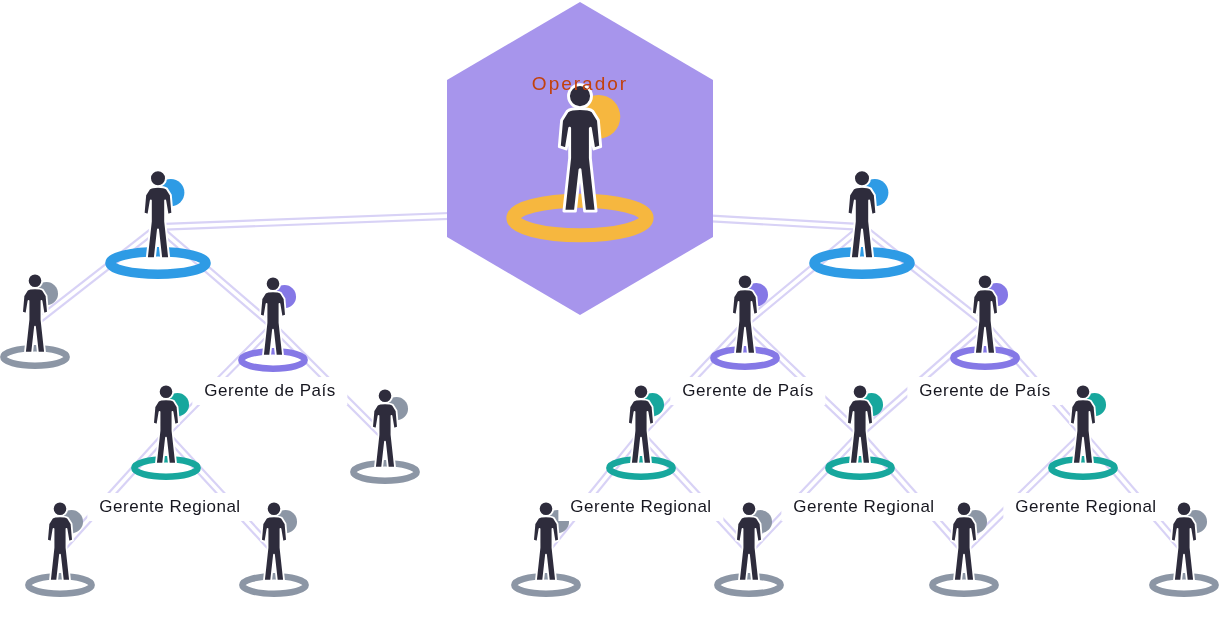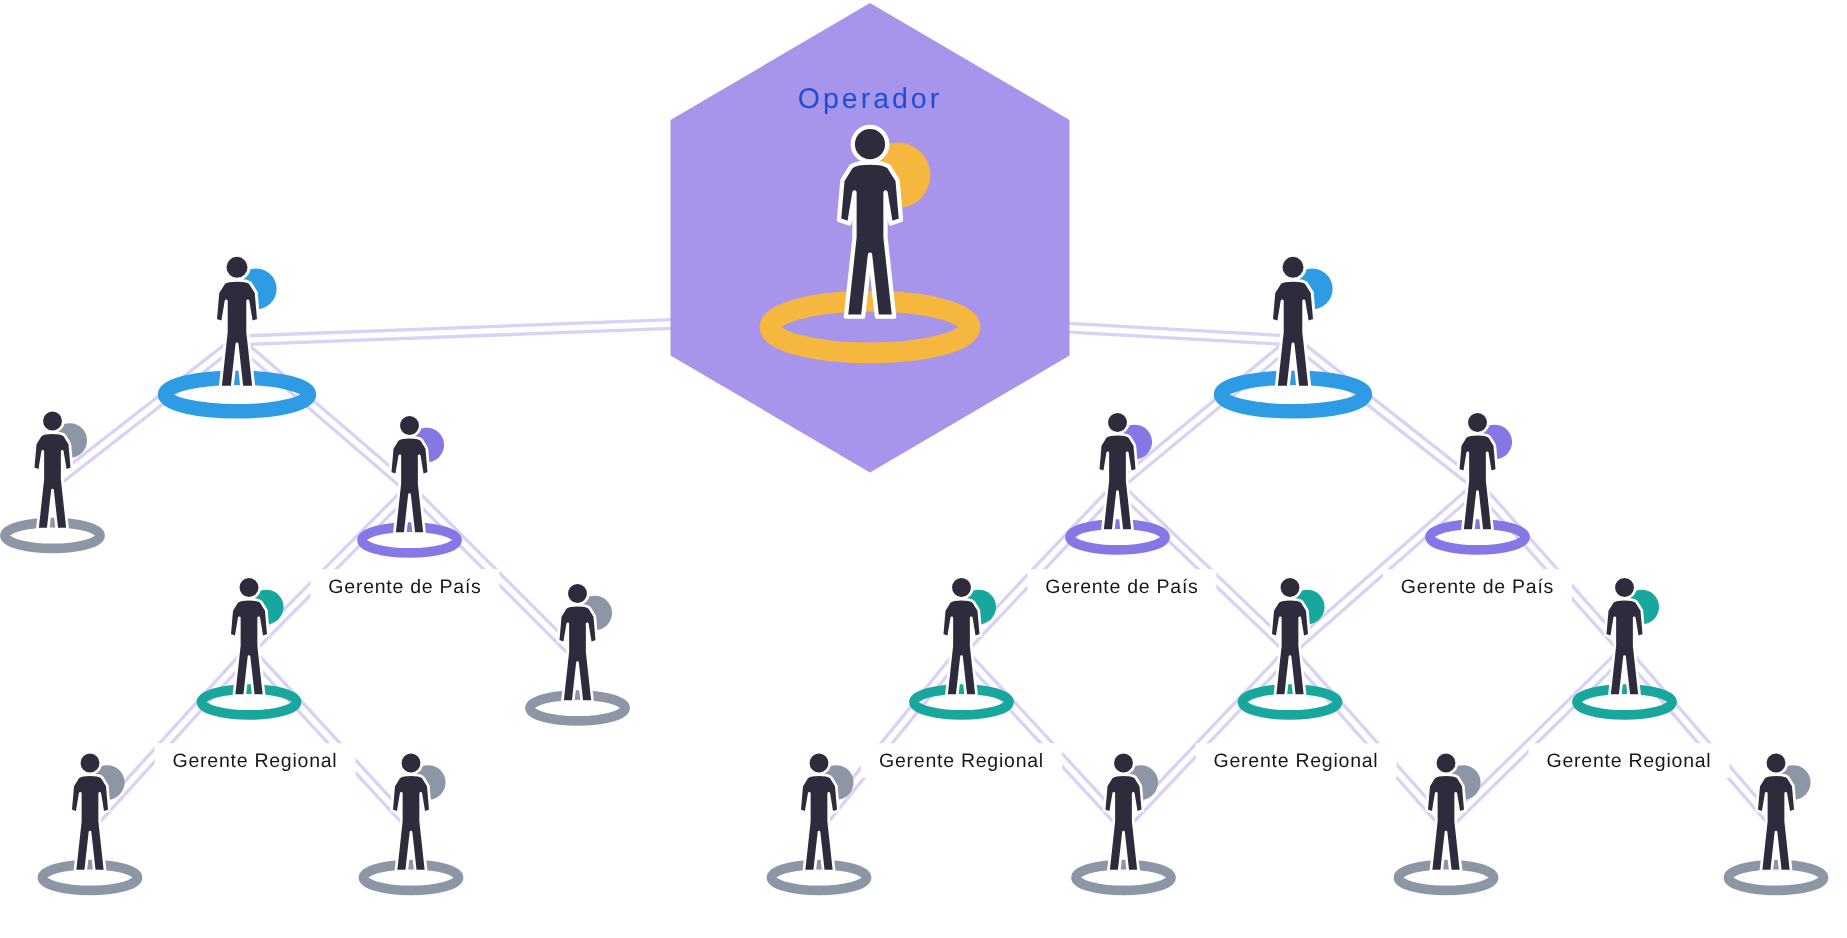--- a/index.html
+++ b/index.html
@@ -13,21 +13,21 @@
   .stage svg{position:absolute;left:0;top:0;}
   .labels-layer{
     position:absolute;left:0;top:0;width:100%;height:100%;
     pointer-events:none;
   }
   .node-label{
     position:absolute;
     transform:translate(-50%,-50%);
     background:#ffffff;
     color:#16161f;
-    font-size:13px;
+    font-size:17px;
     letter-spacing:0.5px;
     padding:4px 12px;
     white-space:nowrap;
   }
   .operator-title{
     position:absolute;
     transform:translate(-50%,-50%);
     color:#2b3550;
     font-size:19px;
     letter-spacing:2px;
@@ -223,21 +223,21 @@
         <circle cx="0" cy="-106" r="10" fill="#2E2C3C" stroke="#FFFFFF" stroke-width="2.5"></circle>
       </g>
       <g transform="translate(1184,585) scale(0.72)">
         <circle cx="16" cy="-88" r="16" fill="#8C96A5"></circle>
         <ellipse cx="0" cy="0" rx="44" ry="12" fill="none" stroke="#8C96A5" stroke-width="9"></ellipse>
         <path d="M-11 -93 C-7 -96 7 -96 11 -93 L16 -85 L18 -62 L12 -60 L9 -78 L9 -52 L14 -6 L4 -6 L0 -42 L-4 -6 L-14 -6 L-9 -52 L-9 -78 L-12 -60 L-18 -62 L-16 -85 Z" fill="#2E2C3C" stroke="#FFFFFF" stroke-width="2.5" stroke-linejoin="round"></path>
         <circle cx="0" cy="-106" r="10" fill="#2E2C3C" stroke="#FFFFFF" stroke-width="2.5"></circle>
       </g>
     </svg>
   <div class="labels-layer">
-    <div class="operator-title" style="left: 580px; top: 67px; color: #1d4ed8;">Operador</div>
+    <div class="operator-title" style="left: 580px; top: 84px; color: #c2410c;">Operador</div>
   <div class="node-label" style="left: 270px; top: 391px; background: rgb(255, 255, 255); color: rgb(22, 22, 31);">Gerente de País</div>
       <div class="node-label" style="left: 748px; top: 391px; background: rgb(255, 255, 255); color: rgb(22, 22, 31);">Gerente de País</div>
       <div class="node-label" style="left: 985px; top: 391px; background: rgb(255, 255, 255); color: rgb(22, 22, 31);">Gerente de País</div>
       <div class="node-label" style="left: 170px; top: 507px; background: rgb(255, 255, 255); color: rgb(22, 22, 31);">Gerente Regional</div>
       <div class="node-label" style="left: 641px; top: 507px; background: rgb(255, 255, 255); color: rgb(22, 22, 31);">Gerente Regional</div>
       <div class="node-label" style="left: 864px; top: 507px; background: rgb(255, 255, 255); color: rgb(22, 22, 31);">Gerente Regional</div>
       <div class="node-label" style="left: 1086px; top: 507px; background: rgb(255, 255, 255); color: rgb(22, 22, 31);">Gerente Regional</div>
     </div>
 </div>
 

